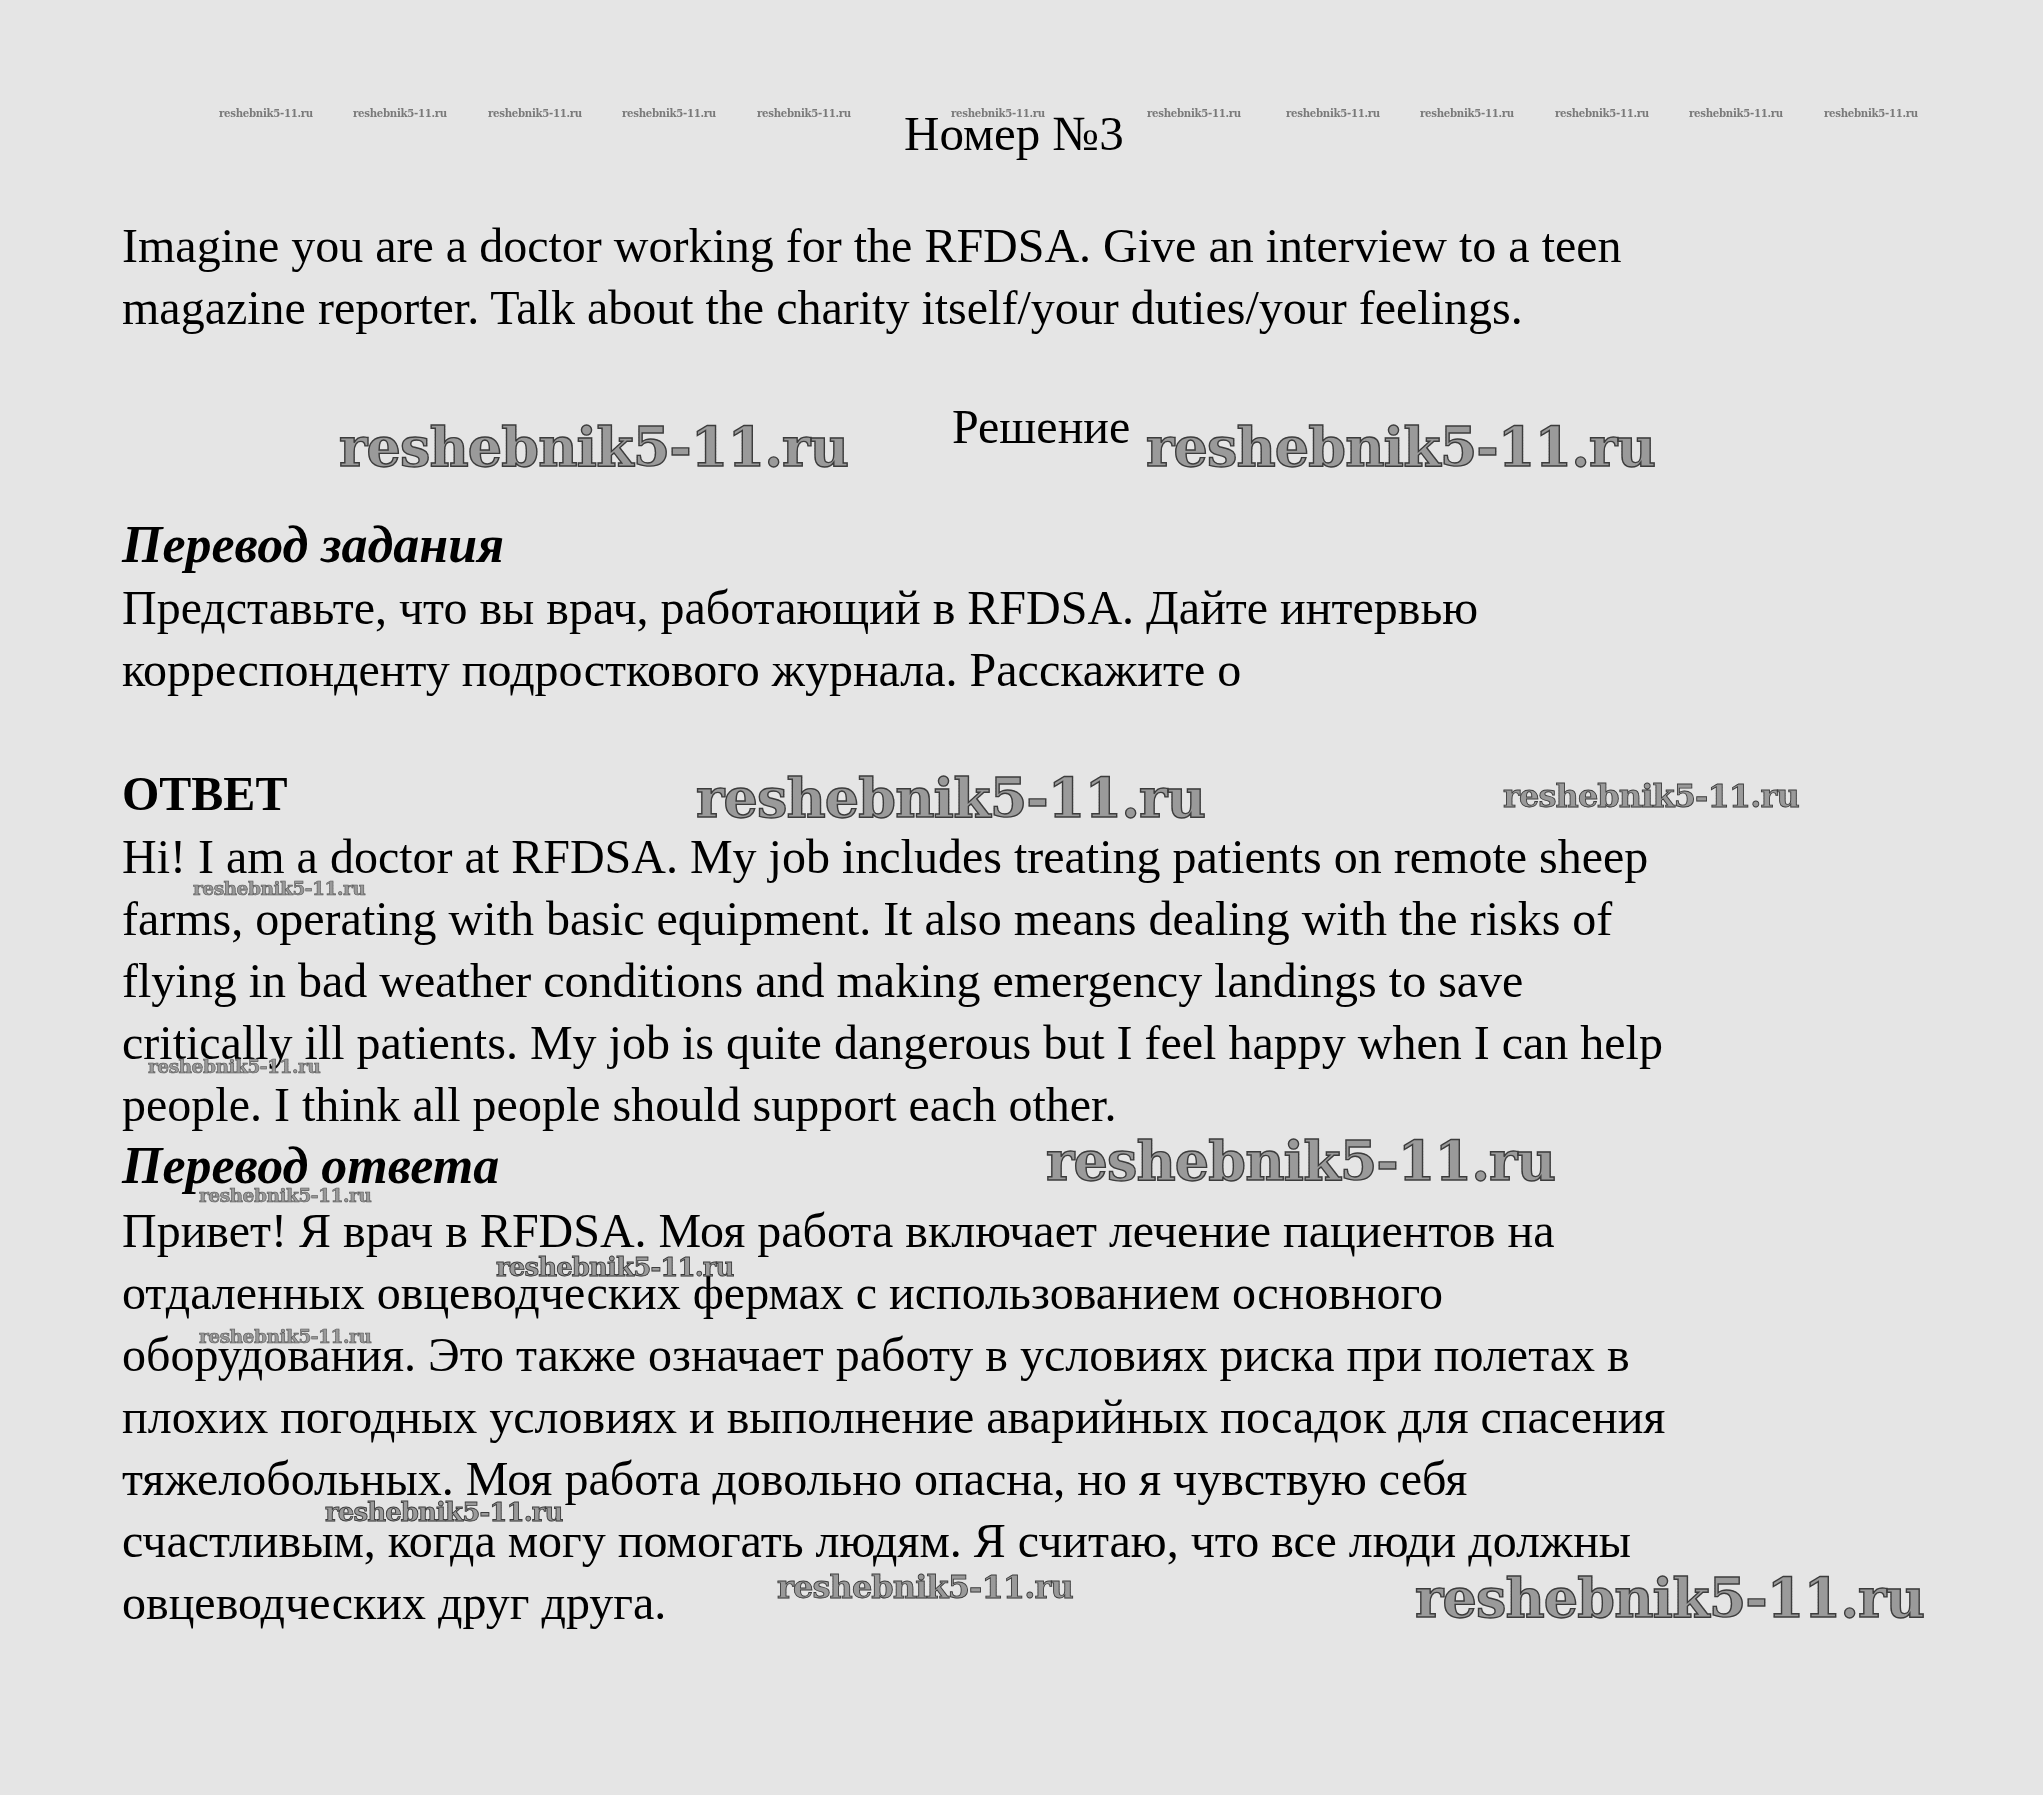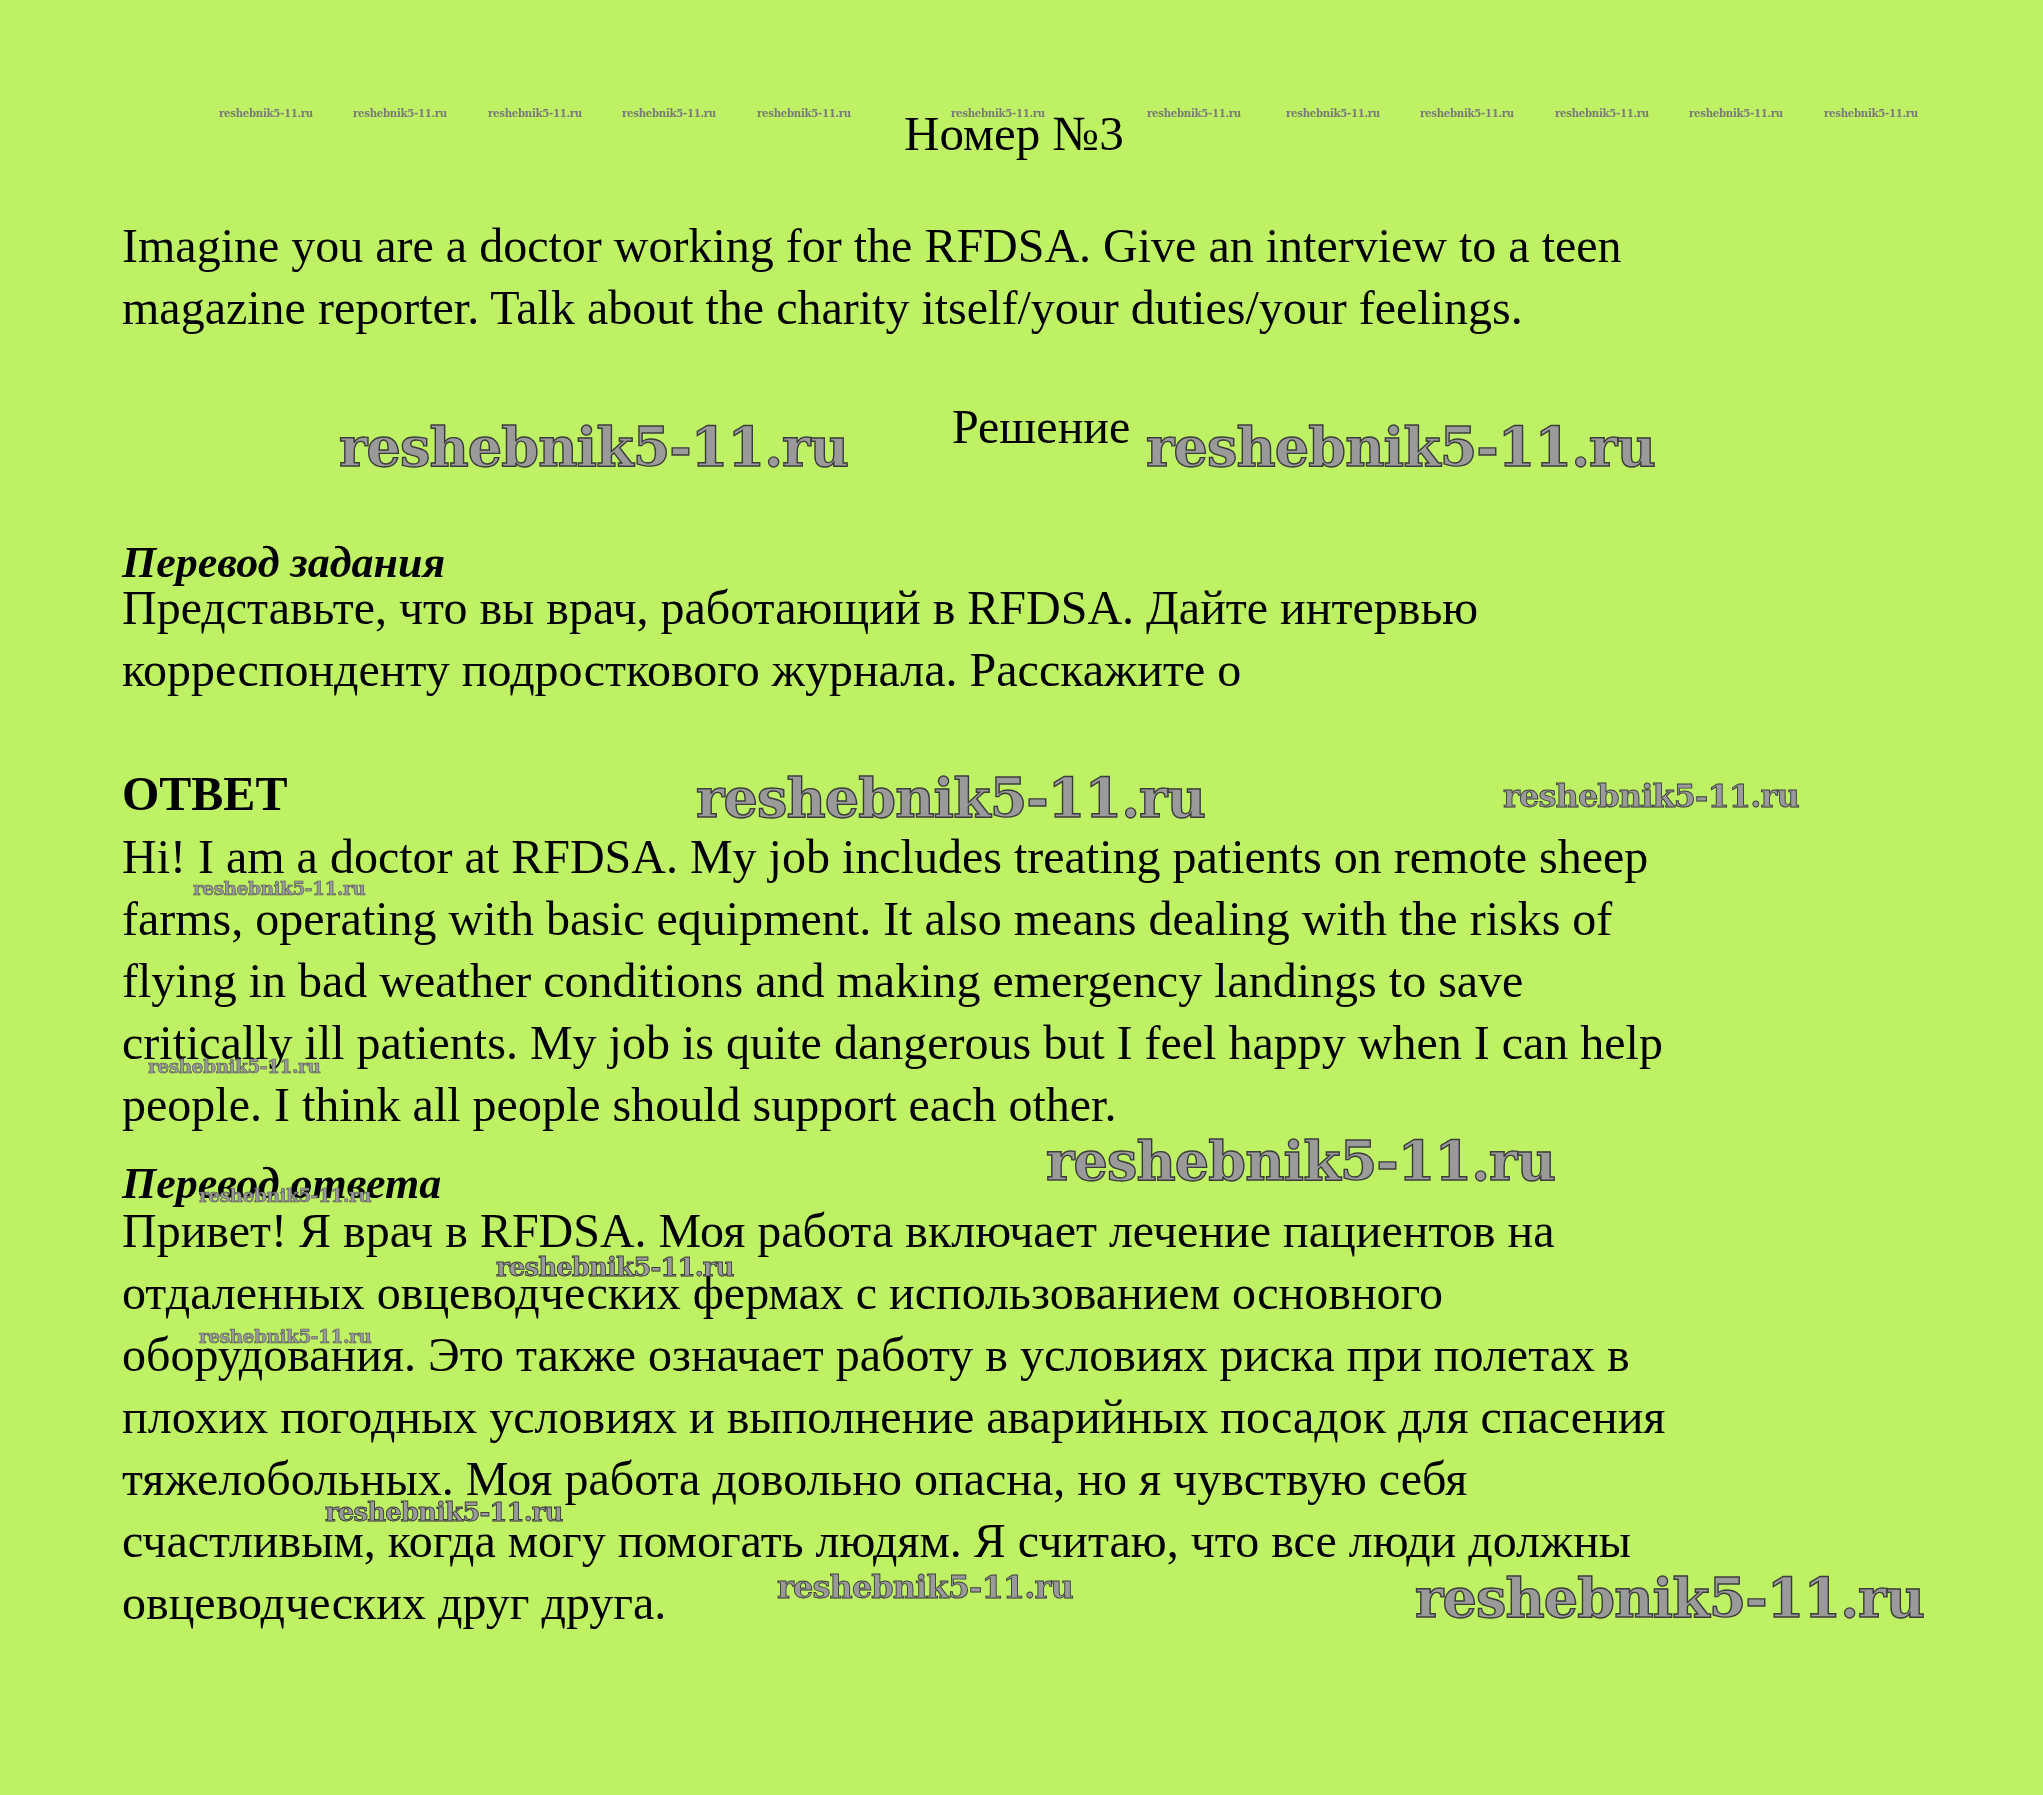--- a/index.html
+++ b/index.html
@@ -1,30 +1,30 @@
 <!DOCTYPE html>
 <html style="font-size:15px"><head>
 <meta charset="utf-8">
 <style>
   html, body { margin: 0; padding: 0; background: #ffffff; }
   body { width: 2043px; height: 1796px; position: relative; overflow: hidden;
          font-family: "Liberation Serif", "DejaVu Serif", serif; color: #000; }
-  .page { position: absolute; left: 0; top: 0; width: 2043px; height: 1796px; background: #bef264; }
+  .page { position: absolute; left: 0; top: 0; width: 2043px; height: 1796px; background: #e5e5e5; }
 
   .wm-row { position: absolute; top: 107px; left: 219px; width: 1744px; height: 18.6px; }
   .wm-small-row-item { position: absolute; top: 0; font-family: "DejaVu Serif", serif;
         font-size: 10.2px; font-weight: bold; color: #7a7a7a; letter-spacing: -0.3px; white-space: nowrap; }
 
   .title { position: absolute; left: 904px; top: 104px; font-size: 49px; line-height: 59px; white-space: nowrap; text-align: right; }
 
   .para { position: absolute; left: 122px; font-size: 48px; line-height: 62px; white-space: nowrap; }
   .para .line { display: block; height: 62px; }
 
-  .heading-it { position: absolute; left: 122px; font-size: 44px; line-height: 59px;
-        font-weight: bold; font-style: italic; white-space: nowrap; margin-top: 18px; }
+  .heading-it { position: absolute; left: 122px; font-size: 52px; line-height: 59px;
+        font-weight: bold; font-style: italic; white-space: nowrap; }
   .heading-b { position: absolute; left: 122px; font-size: 48px; line-height: 59px;
         font-weight: bold; white-space: nowrap; }
 
   .solution { position: absolute; left: 930px; top: 397px; font-size: 48px; line-height: 59px; white-space: nowrap; margin-left: 22px; }
 
   .wm { position: absolute; font-family: "DejaVu Serif", serif; font-weight: bold;
         white-space: nowrap; color: #9a9a9a; letter-spacing: -0.9px;
         -webkit-text-stroke: 1.4px #3c3c3c;
         background-image: repeating-linear-gradient(0deg, rgba(0,0,0,0.0) 0 1.9px, rgba(0,0,0,0.18) 1.9px 2.8px);
         -webkit-background-clip: text; background-clip: text; }

